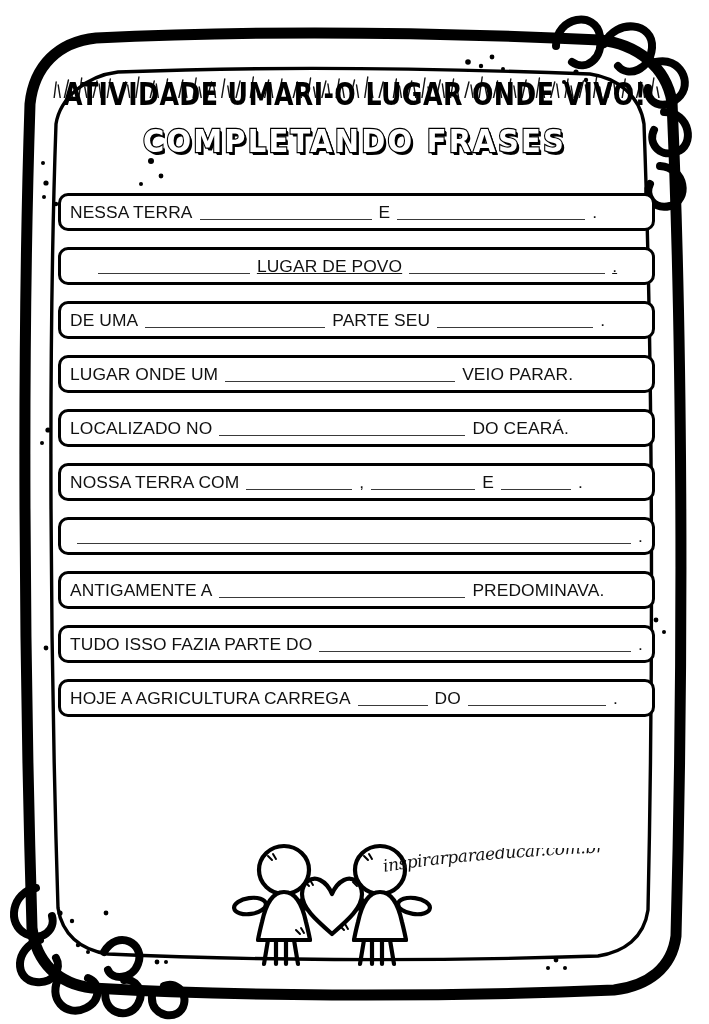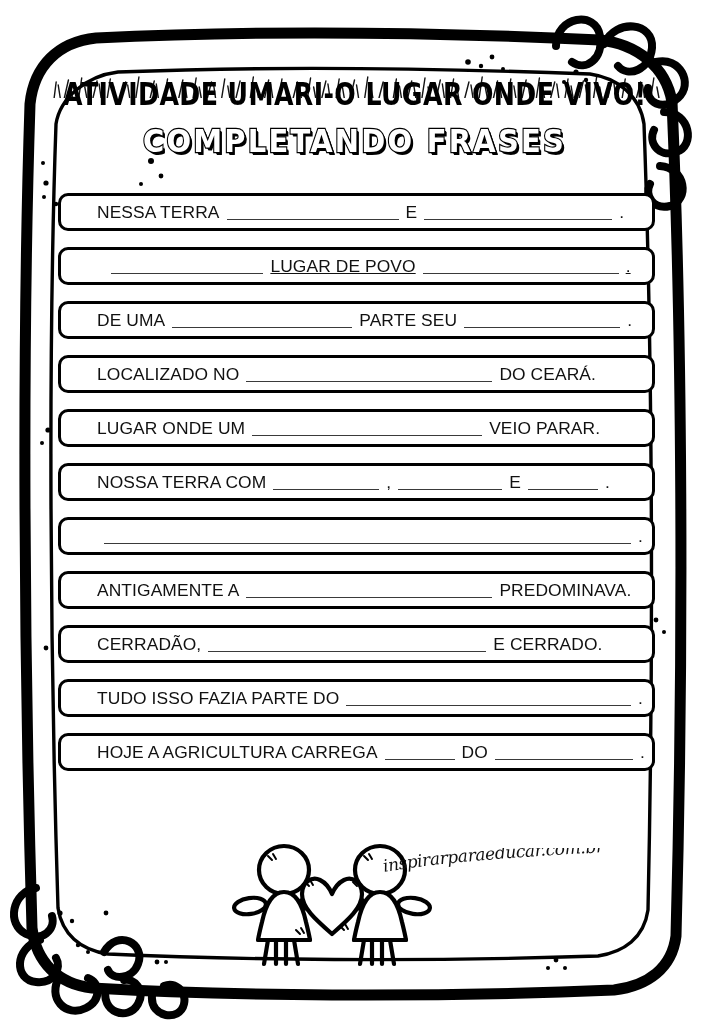--- a/index.html
+++ b/index.html
@@ -103,21 +103,20 @@
   }
 
   .sentence {
     display: flex;
     align-items: baseline;
     width: 100%;
     font-size: 17.4px;
     color: #111111;
     letter-spacing: 0.1px;
     white-space: nowrap;
-    margin-left: 27px;
   }
 
   .sentence.center { justify-content: center; text-decoration: underline; }
 
   .seg-text {
     flex: 0 0 auto;
   }
 
   .blank {
     flex: 0 0 auto;
@@ -298,38 +297,38 @@
           <span class="sp"></span>
           <span class="seg-text">PARTE SEU</span>
           <span class="sp"></span>
           <span class="blank" style="width: 156px;"></span>
           <span class="sp"></span>
           <span class="seg-text">.</span>
         </div>
       </div>
       <div class="row">
         <div class="sentence">
+          <span class="seg-text">LUGAR ONDE UM</span>
+          <span class="sp"></span>
+          <span class="blank" style="width: 230px;"></span>
+          <span class="sp"></span>
+          <span class="seg-text">VEIO PARAR.</span>
+        </div>
+      </div>
+      <div class="row">
+        <div class="sentence">
           <span class="seg-text">LOCALIZADO NO</span>
           <span class="sp"></span>
           <span class="blank" style="width: 246px;"></span>
           <span class="sp"></span>
           <span class="seg-text">DO CEARÁ.</span>
         </div>
       </div>
       <div class="row">
         <div class="sentence">
-          <span class="seg-text">LUGAR ONDE UM</span>
-          <span class="sp"></span>
-          <span class="blank" style="width: 230px;"></span>
-          <span class="sp"></span>
-          <span class="seg-text">VEIO PARAR.</span>
-        </div>
-      </div>
-      <div class="row">
-        <div class="sentence">
           <span class="seg-text">NOSSA TERRA COM</span>
           <span class="sp"></span>
           <span class="blank" style="width: 106px;"></span>
           <span class="sp"></span>
           <span class="seg-text">,</span>
           <span class="sp"></span>
           <span class="blank" style="width: 104px;"></span>
           <span class="sp"></span>
           <span class="seg-text">E</span>
           <span class="sp"></span>
@@ -346,29 +345,20 @@
           <span class="seg-text">.</span>
         </div>
       </div>
       <div class="row">
         <div class="sentence">
           <span class="seg-text">ANTIGAMENTE A</span>
           <span class="sp"></span>
           <span class="blank" style="width: 246px;"></span>
           <span class="sp"></span>
           <span class="seg-text">PREDOMINAVA.</span>
-        </div>
-      </div>
-      <div class="row">
-        <div class="sentence">
-          <span class="seg-text">CERRADÃO,</span>
-          <span class="sp"></span>
-          <span class="blank" style="width: 278px;"></span>
-          <span class="sp"></span>
-          <span class="seg-text">E CERRADO.</span>
         </div>
       </div>
       <div class="row">
         <div class="sentence">
           <span class="seg-text">TUDO ISSO FAZIA PARTE DO</span>
           <span class="sp"></span>
           <span class="blank grow"></span>
           <span class="sp"></span>
           <span class="seg-text">.</span>
         </div>

